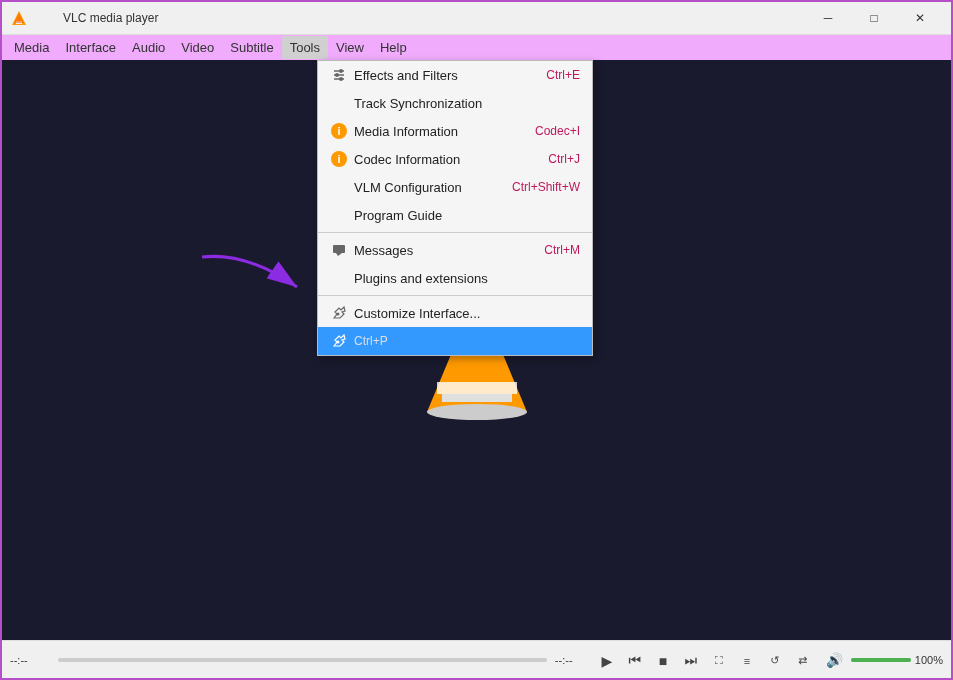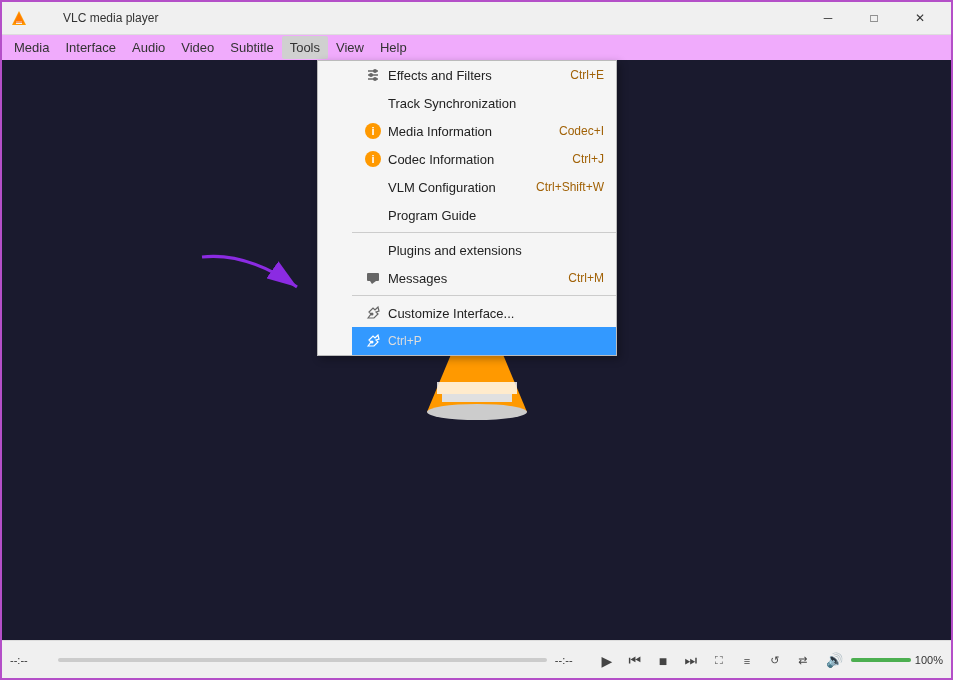--- a/index.html
+++ b/index.html
@@ -91,26 +91,25 @@
       top: 245px;
       left: 195px;
       z-index: 50;
     }
 
     
     .dropdown-menu {
       position: absolute;
       top: 58px;
       left: 315px;
-      width: 300px;
+      width: 276px;
       background: #f5f5f5;
       border: 1px solid #bbb;
       box-shadow: 3px 3px 8px rgba(0,0,0,0.3);
       z-index: 200;
-      padding-left: 34px;
     }
     .dropdown-item {
       display: flex;
       align-items: center;
       padding: 5px 12px;
       cursor: pointer;
       color: #222;
       position: relative;
       min-height: 26px;
     }
@@ -122,21 +121,21 @@
       display: flex;
       align-items: center;
       justify-content: center;
       font-size: 14px;
       flex-shrink: 0;
     }
     .dropdown-item .item-label {
       flex: 1;
     }
     .dropdown-item .item-shortcut {
-      color: #a16207;
+      color: #be185d;
       font-size: 12px;
     }
     .dropdown-separator {
       height: 1px;
       background: #ccc;
       margin: 3px 0;
     }
 
     
     .controls-bar {
@@ -335,34 +334,34 @@
 
   <div class="dropdown-item">
     <div class="item-icon"></div>
     <span class="item-label">Program Guide</span>
     <span class="item-shortcut"></span>
   </div>
 
   <div class="dropdown-separator"></div>
 
   <div class="dropdown-item">
-    <div class="item-icon"></div>
-    <span class="item-label">Plugins and extensions</span>
-    <span class="item-shortcut"></span>
-  </div>
-
-  <div class="dropdown-item">
     <div class="item-icon">
       <svg width="14" height="14" viewBox="0 0 14 14">
         <rect x="1" y="2" width="12" height="8" rx="1" fill="#666"></rect>
         <polygon points="4,10 6,13 10,10" fill="#666"></polygon>
       </svg>
     </div>
     <span class="item-label">Messages</span>
     <span class="item-shortcut">Ctrl+M</span>
+  </div>
+
+  <div class="dropdown-item">
+    <div class="item-icon"></div>
+    <span class="item-label">Plugins and extensions</span>
+    <span class="item-shortcut"></span>
   </div>
 
   <div class="dropdown-separator"></div>
 
   <div class="dropdown-item">
     <div class="item-icon">
       <svg width="14" height="14" viewBox="0 0 14 14">
         <path d="M2,12 L5,8 L3,6 L7,2 L9,4 L12,1 L13,5 L10,6 L12,8 L8,12 Z" fill="none" stroke="#666" stroke-width="1.2"></path>
         <circle cx="6" cy="8" r="1.5" fill="#666"></circle>
       </svg>

